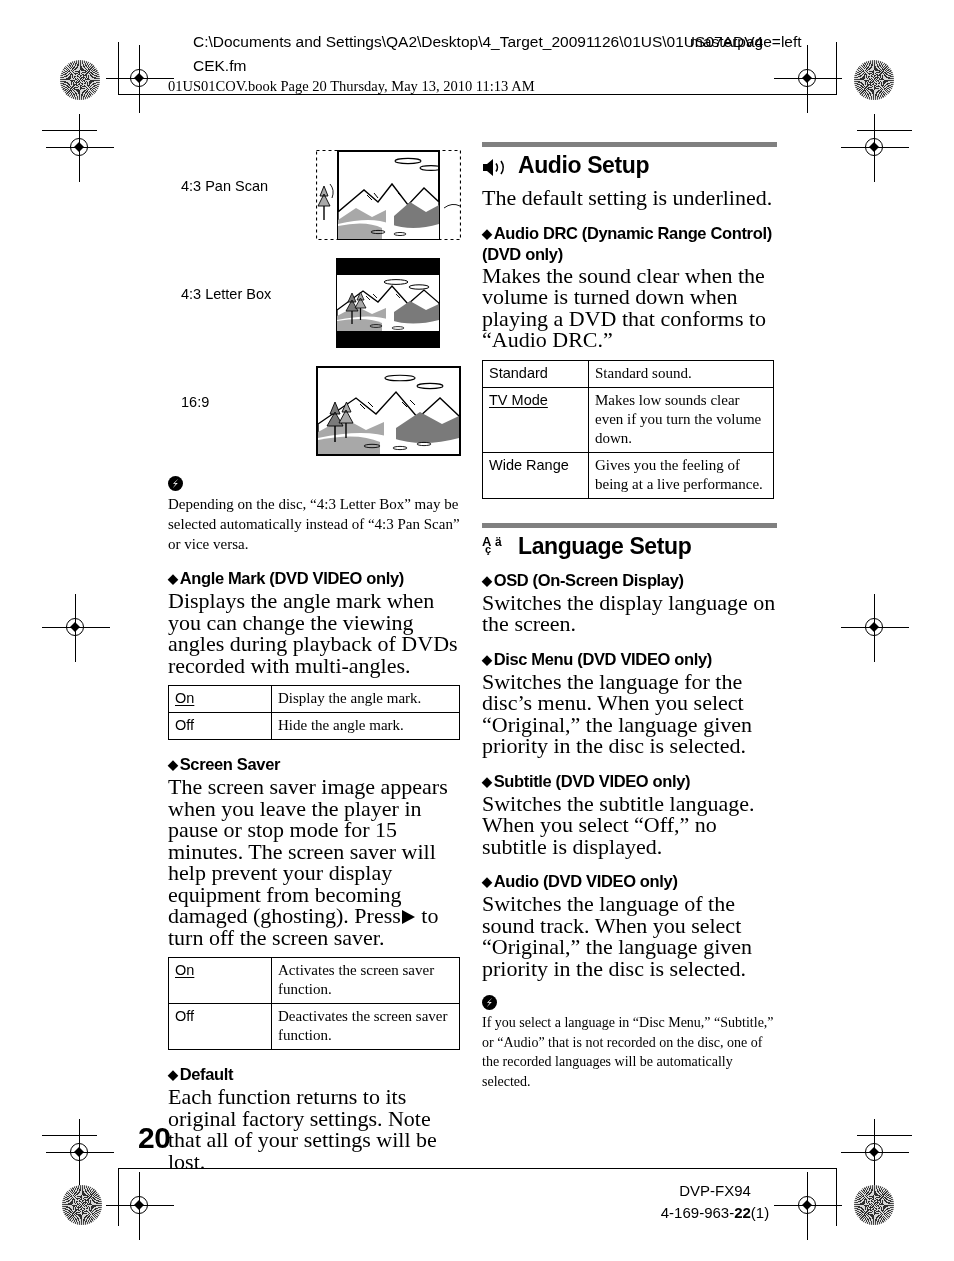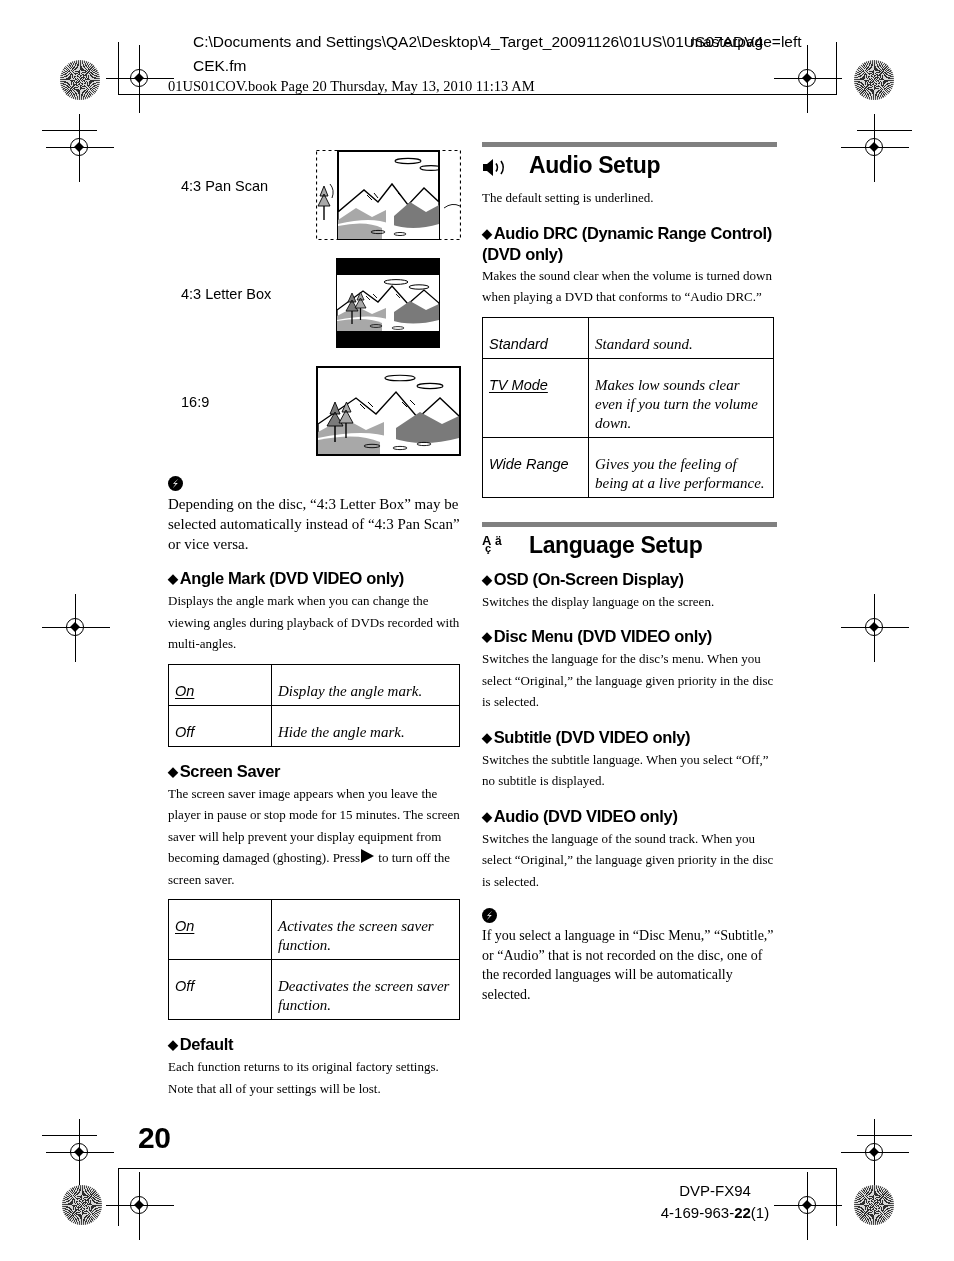--- a/index.html
+++ b/index.html
@@ -146,55 +146,54 @@
     background: #808080;
     margin-bottom: 5px;
   }
   .sec-head .ttl {
     font-family: "Liberation Sans", sans-serif;
     font-weight: bold;
     font-size: 23px;
     letter-spacing: -0.4px;
     display: flex;
     align-items: center;
-    gap: 20px;
+    gap: 9px;
   }
   .sub-head {
     font-family: "Liberation Sans", sans-serif;
     font-weight: bold;
     font-size: 16.5px;
     letter-spacing: -0.35px;
     line-height: 20px;
     margin-top: 14px;
     margin-bottom: 1px;
   }
   .sub-head .dia {
     font-size: 13px;
     margin-right: 2px;
     vertical-align: 1px;
   }
   .body-txt {
     font-family: "Liberation Serif", serif;
-    font-size: 13px;
+    font-size: 22px;
     line-height: 21.5px;
   }
 
   
   table.opt {
     border-collapse: collapse;
     width: 292px;
     margin-top: 9px;
     margin-bottom: 4px;
     table-layout: fixed;
   }
   table.opt td {
     border: 1.3px solid #000;
-    padding: 17px 6px 4px 6px;
+    padding: 3px 6px 4px 6px;
     vertical-align: top;
-    font-style: italic;
   }
   table.opt td.key {
     font-family: "Liberation Sans", sans-serif;
     font-size: 14.5px;
     width: 90px;
     line-height: 19px;
   }
   table.opt td.val {
     font-family: "Liberation Serif", serif;
     font-size: 15px;

